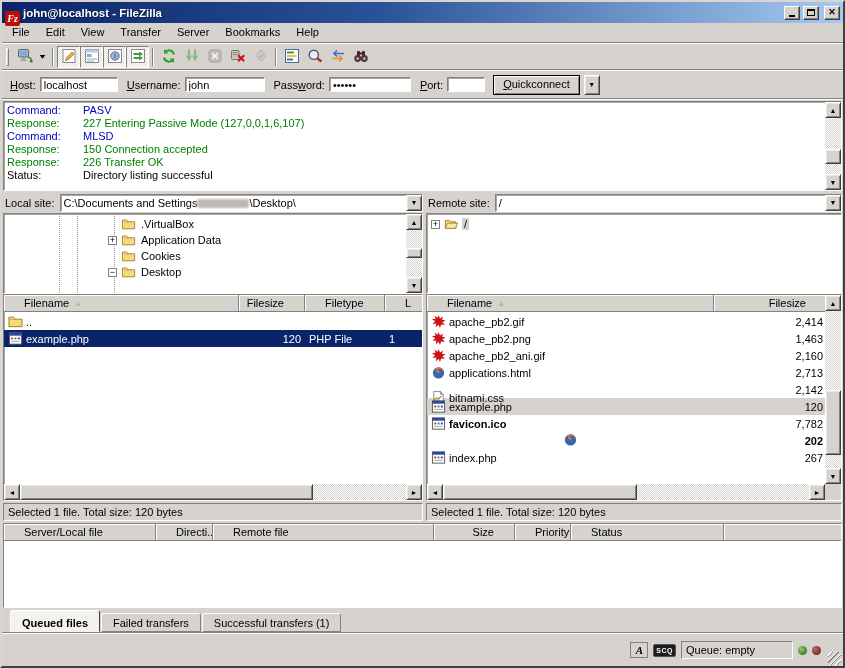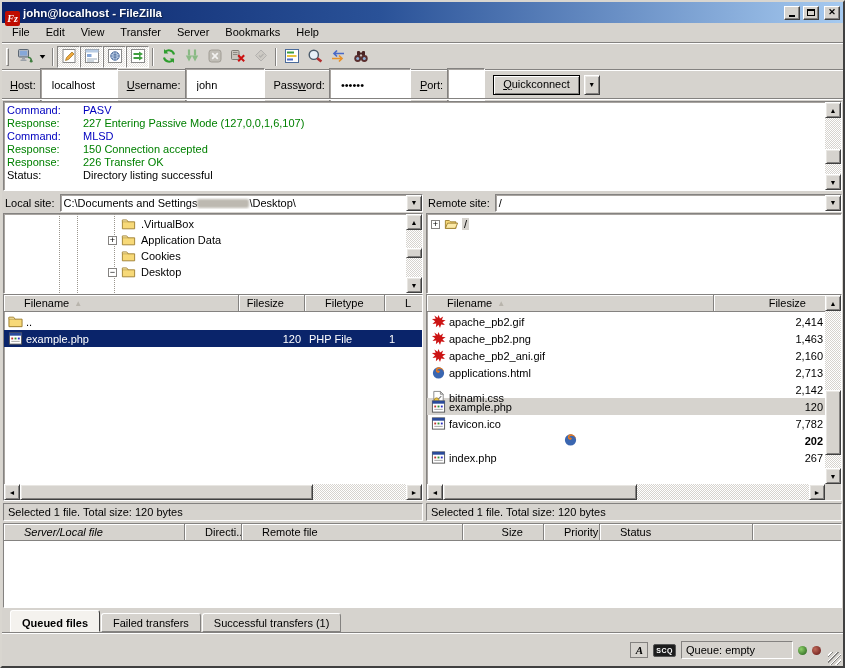--- a/index.html
+++ b/index.html
@@ -40,22 +40,22 @@
     background-size:2px 2px;background-position:0 0,1px 1px;}
   .tb-btn.pressed{border-color:#848280 #fff #fff #848280;background-color:#e4e1dc;
     background-image:linear-gradient(45deg,#fff 25%,transparent 25%,transparent 75%,#fff 75%),
                      linear-gradient(45deg,#fff 25%,transparent 25%,transparent 75%,#fff 75%);
     background-size:2px 2px;background-position:0 0,1px 1px;}
   .tb-sep{width:2px;height:18px;border-left:1px solid #848280;border-right:1px solid #fff;margin:0 3px;}
   
   .qc{height:27px;flex:0 0 27px;display:flex;align-items:center;padding-left:3px;gap:4px;}
   .qc label{margin-left:5px;white-space:nowrap;}
   .key{text-decoration:underline;}
-  .field{height:34px;background:#fff;border:1px solid;border-color:#848280 #fff #fff #848280;
-    box-shadow:inset 1px 1px 0 #a8a4a0;padding:0 11px;font:11px "Liberation Sans",sans-serif;outline:none;}
+  .field{height:15px;background:#fff;border:1px solid;border-color:#848280 #fff #fff #848280;
+    box-shadow:inset 1px 1px 0 #a8a4a0;padding:0 3px;font:11px "Liberation Sans",sans-serif;outline:none;}
   .qc-btn{height:20px;padding:1px 9px 2px;background:#d6d3ce;border:1px solid #000;
     box-shadow:inset 1px 1px 0 #fff,inset -1px -1px 0 #848280;display:flex;align-items:center;margin-left:4px;}
   .qc-dd{width:16px;height:20px;background:#d6d3ce;border:1px solid;border-color:#fff #404040 #404040 #fff;
     box-shadow:inset 1px 1px 0 #e8e6e2,inset -1px -1px 0 #848280;display:flex;align-items:center;justify-content:center;font-size:7px;}
   
   .logbox{height:90px;flex:0 0 90px;margin:1px 1px 0;background:#fff;border:1px solid;
     border-color:#848280 #fff #fff #848280;box-shadow:inset 1px 1px 0 #a8a4a0;display:flex;overflow:hidden;}
   .log-lines{flex:1;padding:2px 3px;overflow:hidden;}
   .log-line{display:flex;line-height:13px;white-space:nowrap;}
   .log-label{width:76px;flex:0 0 76px;}
@@ -586,21 +586,21 @@
                       <rect x="7" y="7" width="2" height="2" fill="#309030"></rect>
                       <rect x="10.5" y="7" width="2" height="2" fill="#3030c0"></rect>
                       <rect x="3.5" y="10.5" width="9" height="1.2" fill="#b0b0b0"></rect>
                     </svg>
                   </span>
                   <span>example.php</span>
                 </div>
                 <div class="lv-cell right" style="width: 113px;">120</div>
               </div>
               <div class="lv-row">
-                <div class="lv-cell" style="width: 287px;">
+                <div class="lv-cell" style="width: 287px; font-weight: bold;">
                   <span class="file-icon">
                     <svg viewBox="0 0 16 16">
                       <rect x="1.5" y="2" width="13" height="12" fill="#fff" stroke="#555"></rect>
                       <rect x="1.5" y="2" width="13" height="3" fill="#2a4a9a"></rect>
                       <rect x="3.5" y="7" width="2" height="2" fill="#c03030"></rect>
                       <rect x="7" y="7" width="2" height="2" fill="#309030"></rect>
                       <rect x="10.5" y="7" width="2" height="2" fill="#3030c0"></rect>
                       <rect x="3.5" y="10.5" width="9" height="1.2" fill="#b0b0b0"></rect>
                     </svg>
                   </span>
@@ -656,21 +656,21 @@
           <div class="corner"></div>
         </div>
       </div>
       <div class="status-line">Selected 1 file. Total size: 120 bytes</div>
     </div>
 
   </div>
 
   <div class="queue">
     <div class="lv-hdr" id="queue-hdr">
-        <div class="lv-hcell" style="width: 181px; font-style: italic;">
+        <div class="lv-hcell" style="width: 152px;">
           <span>Server/Local file</span>
         </div>
         <div class="lv-hcell" style="width: 57px;">
           <span>Directi...</span>
         </div>
         <div class="lv-hcell" style="width: 221px;">
           <span>Remote file</span>
         </div>
         <div class="lv-hcell right" style="width: 81px;">
           <span>Size</span>

